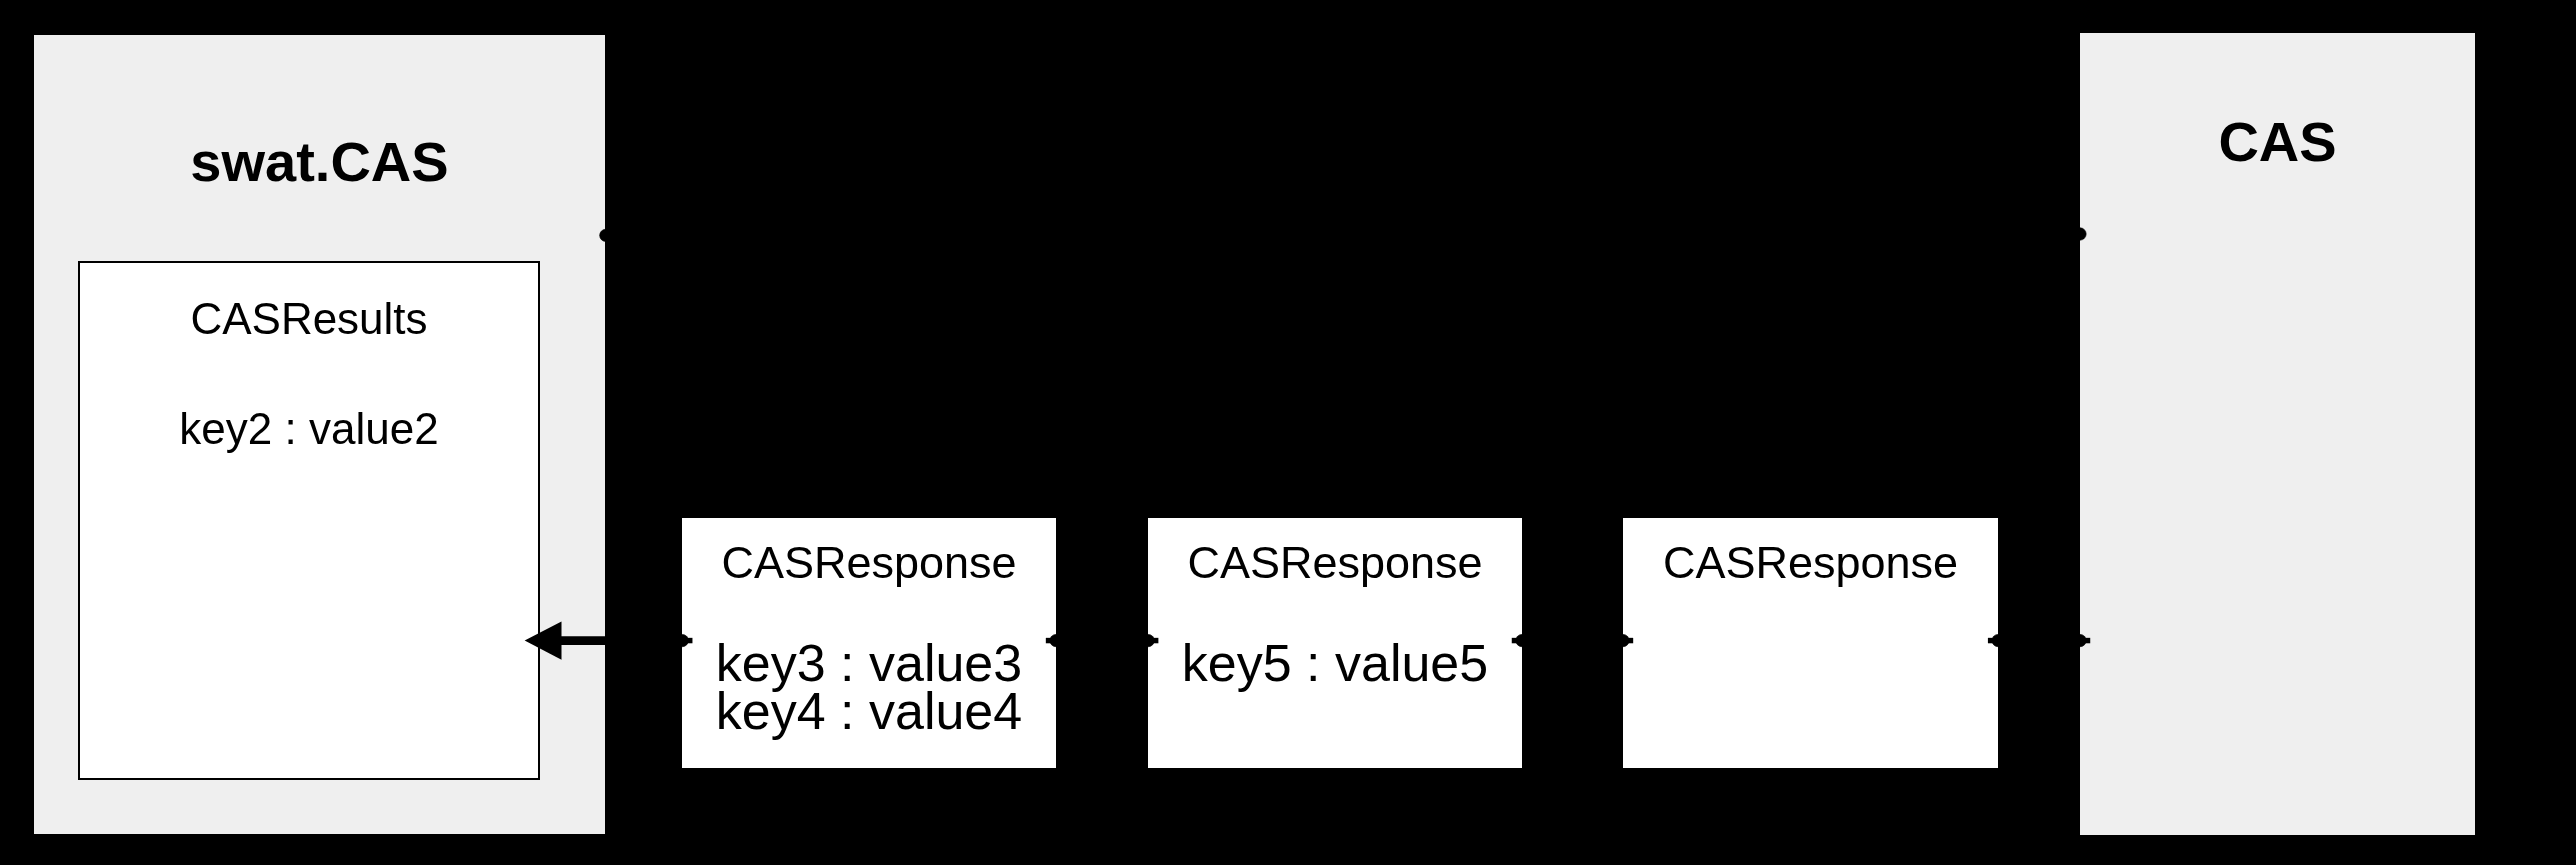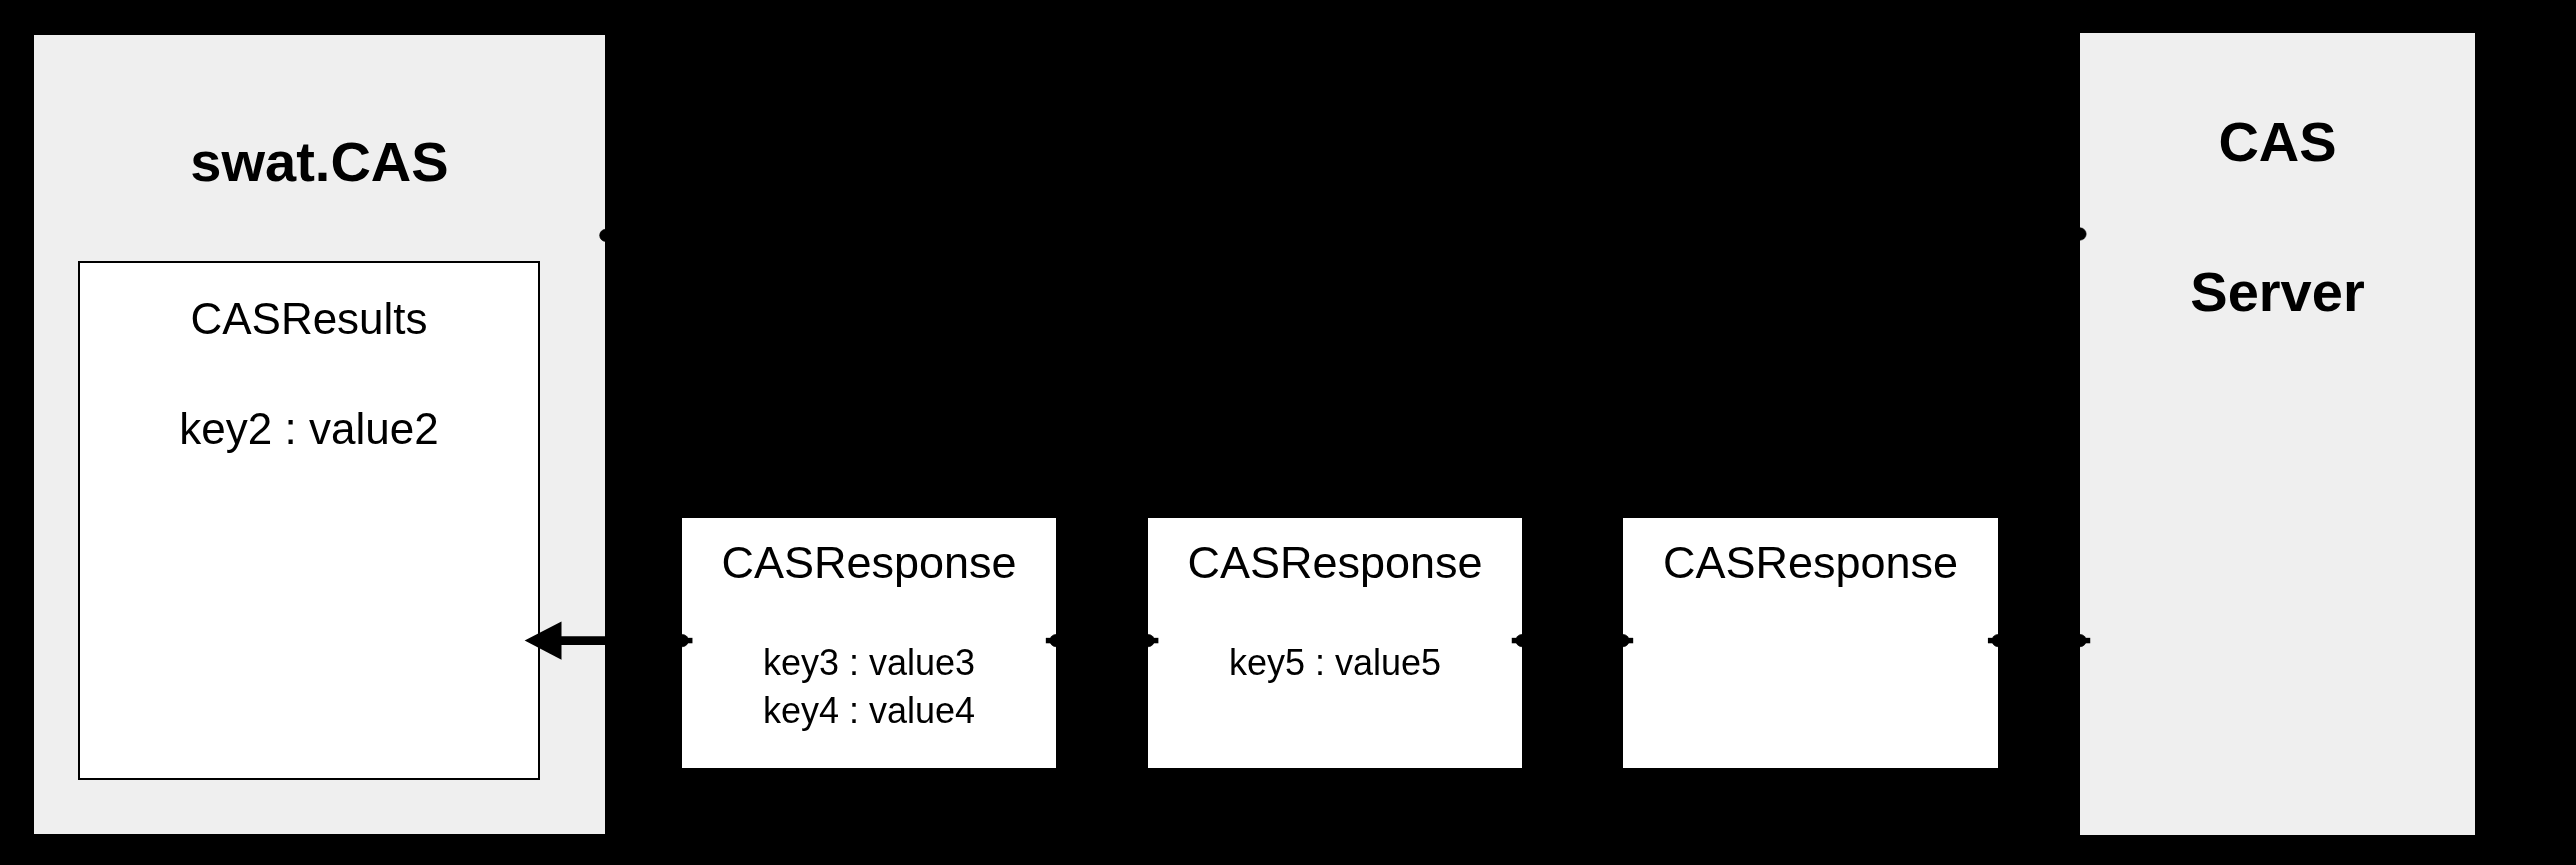--- a/index.html
+++ b/index.html
@@ -56,21 +56,21 @@
   #response-2 { left: 1148px; width: 374px; }
   #response-3 { left: 1623px; width: 375px; }
 
   .response-title {
     padding-top: 20px;
     font-size: 45px;
     line-height: 49px;
   }
   .response-entries {
     margin-top: 52px;
-    font-size: 36px;
+    font-size: 52px;
     line-height: 48px;
   }
 
   #connector-layer {
     position: absolute;
     left: 0; top: 0;
     width: 2576px;
     height: 865px;
     pointer-events: none;
   }
@@ -104,21 +104,21 @@
       <div>key5 : value5</div>
     </div>
   </div>
 
   <div id="response-3" class="response-box">
     <div class="response-title">CASResponse</div>
   </div>
 
   <div id="server-box" class="panel">
     <div id="server-title" class="panel-title"><span>CAS</span><br>
-         <span>Server</span></div>
+         </div>
   </div>
 
   <svg id="connector-layer" viewBox="0 0 3774 1268" xmlns="http://www.w3.org/2000/svg">
     <g stroke="#000000" fill="#000000">
 
       <line x1="887" y1="345" x2="3048" y2="343" stroke-width="8"></line>
       <circle cx="887" cy="345" r="9"></circle>
       <circle cx="3048" cy="343" r="9"></circle>
 
       <line x1="984" y1="939" x2="1014" y2="939" stroke-width="8"></line>

